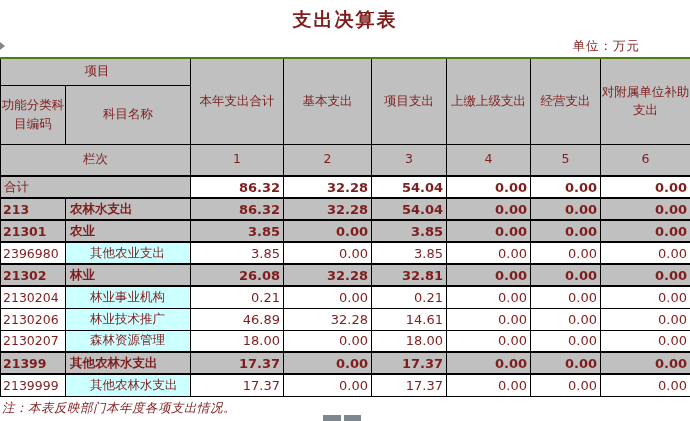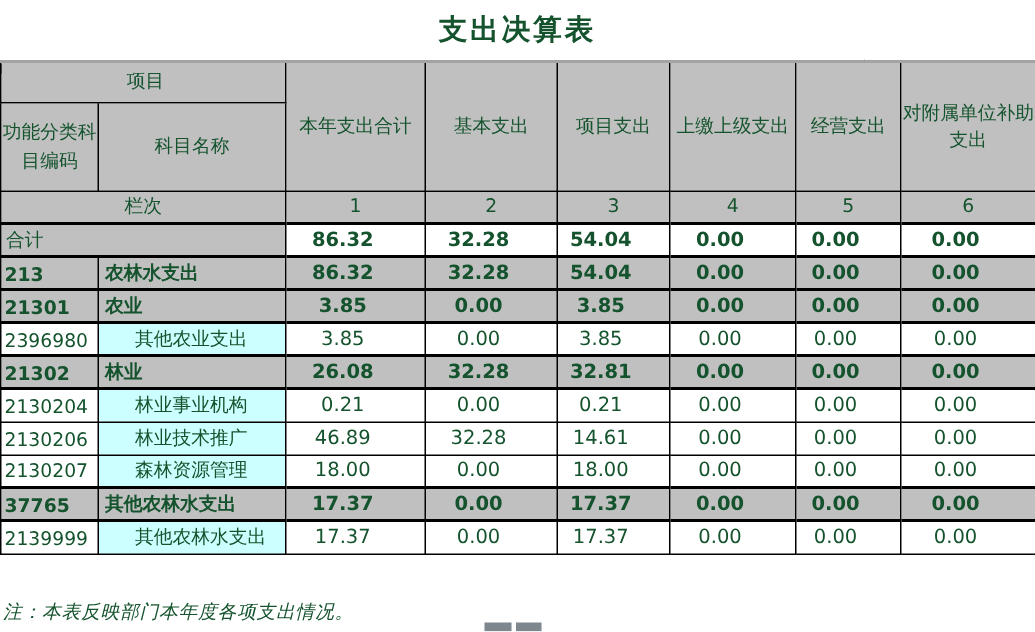--- a/index.html
+++ b/index.html
@@ -1,52 +1,52 @@
 <!DOCTYPE html>
 <html><head>
 <meta charset="utf-8">
 <style>
   html,body{margin:0;padding:0;background:#fff;}
   .page{
     position:relative;width:690px;height:421px;background:#fff;overflow:hidden;
-    font-family:"DejaVu Sans","Liberation Sans",sans-serif;color:#14532d;
+    font-family:"DejaVu Sans","Liberation Sans",sans-serif;color:#7f1d1d;
   }
   .title{
     position:absolute;top:7px;left:0;width:690px;text-align:center;
     font-size:19px;font-weight:bold;letter-spacing:2px;
   }
   .unit{
     position:absolute;top:38px;right:50px;font-size:12.5px;letter-spacing:1px;
   }
   .left-arrow{
     position:absolute;top:42px;left:0;width:0;height:0;
     border-top:4px solid transparent;border-bottom:4px solid transparent;
     border-left:5px solid #7E868E;
   }
   table.grid{
-    position:absolute;top:40px;left:0;width:690px;
+    position:absolute;top:57px;left:0;width:690px;
     border-collapse:collapse;table-layout:fixed;
-    border-top:2px solid #a3a3a3;
+    border-top:2px solid #4d7c0f;
   }
   .grid th,.grid td{
     border:1px solid #000;overflow:hidden;white-space:nowrap;
     font-size:12.5px;padding:0;box-sizing:border-box;
   }
   .grid thead th{
     background:#C0C0C0;font-weight:normal;text-align:center;vertical-align:middle;
     white-space:normal;line-height:1.5;
   }
   tr.h1 th{height:27px;}
   tr.h2 th{height:59px;}
-  tr.h3 th{height:22px;border-bottom:2px solid #000;margin-top:32px;}
+  tr.h3 th{height:32px;border-bottom:2px solid #000;margin-top:32px;}
   th.item-cell{text-align:left;padding-left:3px;}
   .grid tbody td{height:22px;vertical-align:middle;}
   td.code{ text-align:left;padding-left:2px;}
   td.name{ text-align:left;padding-left:4px;}
-  td.num{  text-align:center;padding-right:17px;font-size:13px;}
+  td.num{  text-align:right;padding-right:3px;font-size:13px;}
   tr.total td{border-top:2px solid #000;border-bottom:2px solid #000;}
   tr.total td.label{background:#C0C0C0;text-align:left;padding-left:3px;margin-top:25px;}
   tr.total td.num{font-weight:bold;}
   tr.group td{background:#C0C0C0;font-weight:bold;border-top:2px solid #000;border-bottom:2px solid #000;}
   tr.sub td.name{background:#CCFFFF;padding-left:24px;}
   .note{
     position:absolute;top:400px;left:2px;font-size:12.5px;letter-spacing:0.5px;font-style:italic;
   }
   .thumb{
     position:absolute;top:415px;height:6px;background:#7E868E;
@@ -174,21 +174,21 @@
           <td class="code">2130207</td>
           <td class="name">森林资源管理</td>
           <td class="num">18.00</td>
           <td class="num">0.00</td>
           <td class="num">18.00</td>
           <td class="num">0.00</td>
           <td class="num">0.00</td>
           <td class="num">0.00</td>
         </tr>
         <tr class="group">
-          <td class="code">37765</td>
+          <td class="code">21399</td>
           <td class="name">其他农林水支出</td>
           <td class="num">17.37</td>
           <td class="num">0.00</td>
           <td class="num">17.37</td>
           <td class="num">0.00</td>
           <td class="num">0.00</td>
           <td class="num">0.00</td>
         </tr>
         <tr class="sub">
           <td class="code">2139999</td>

